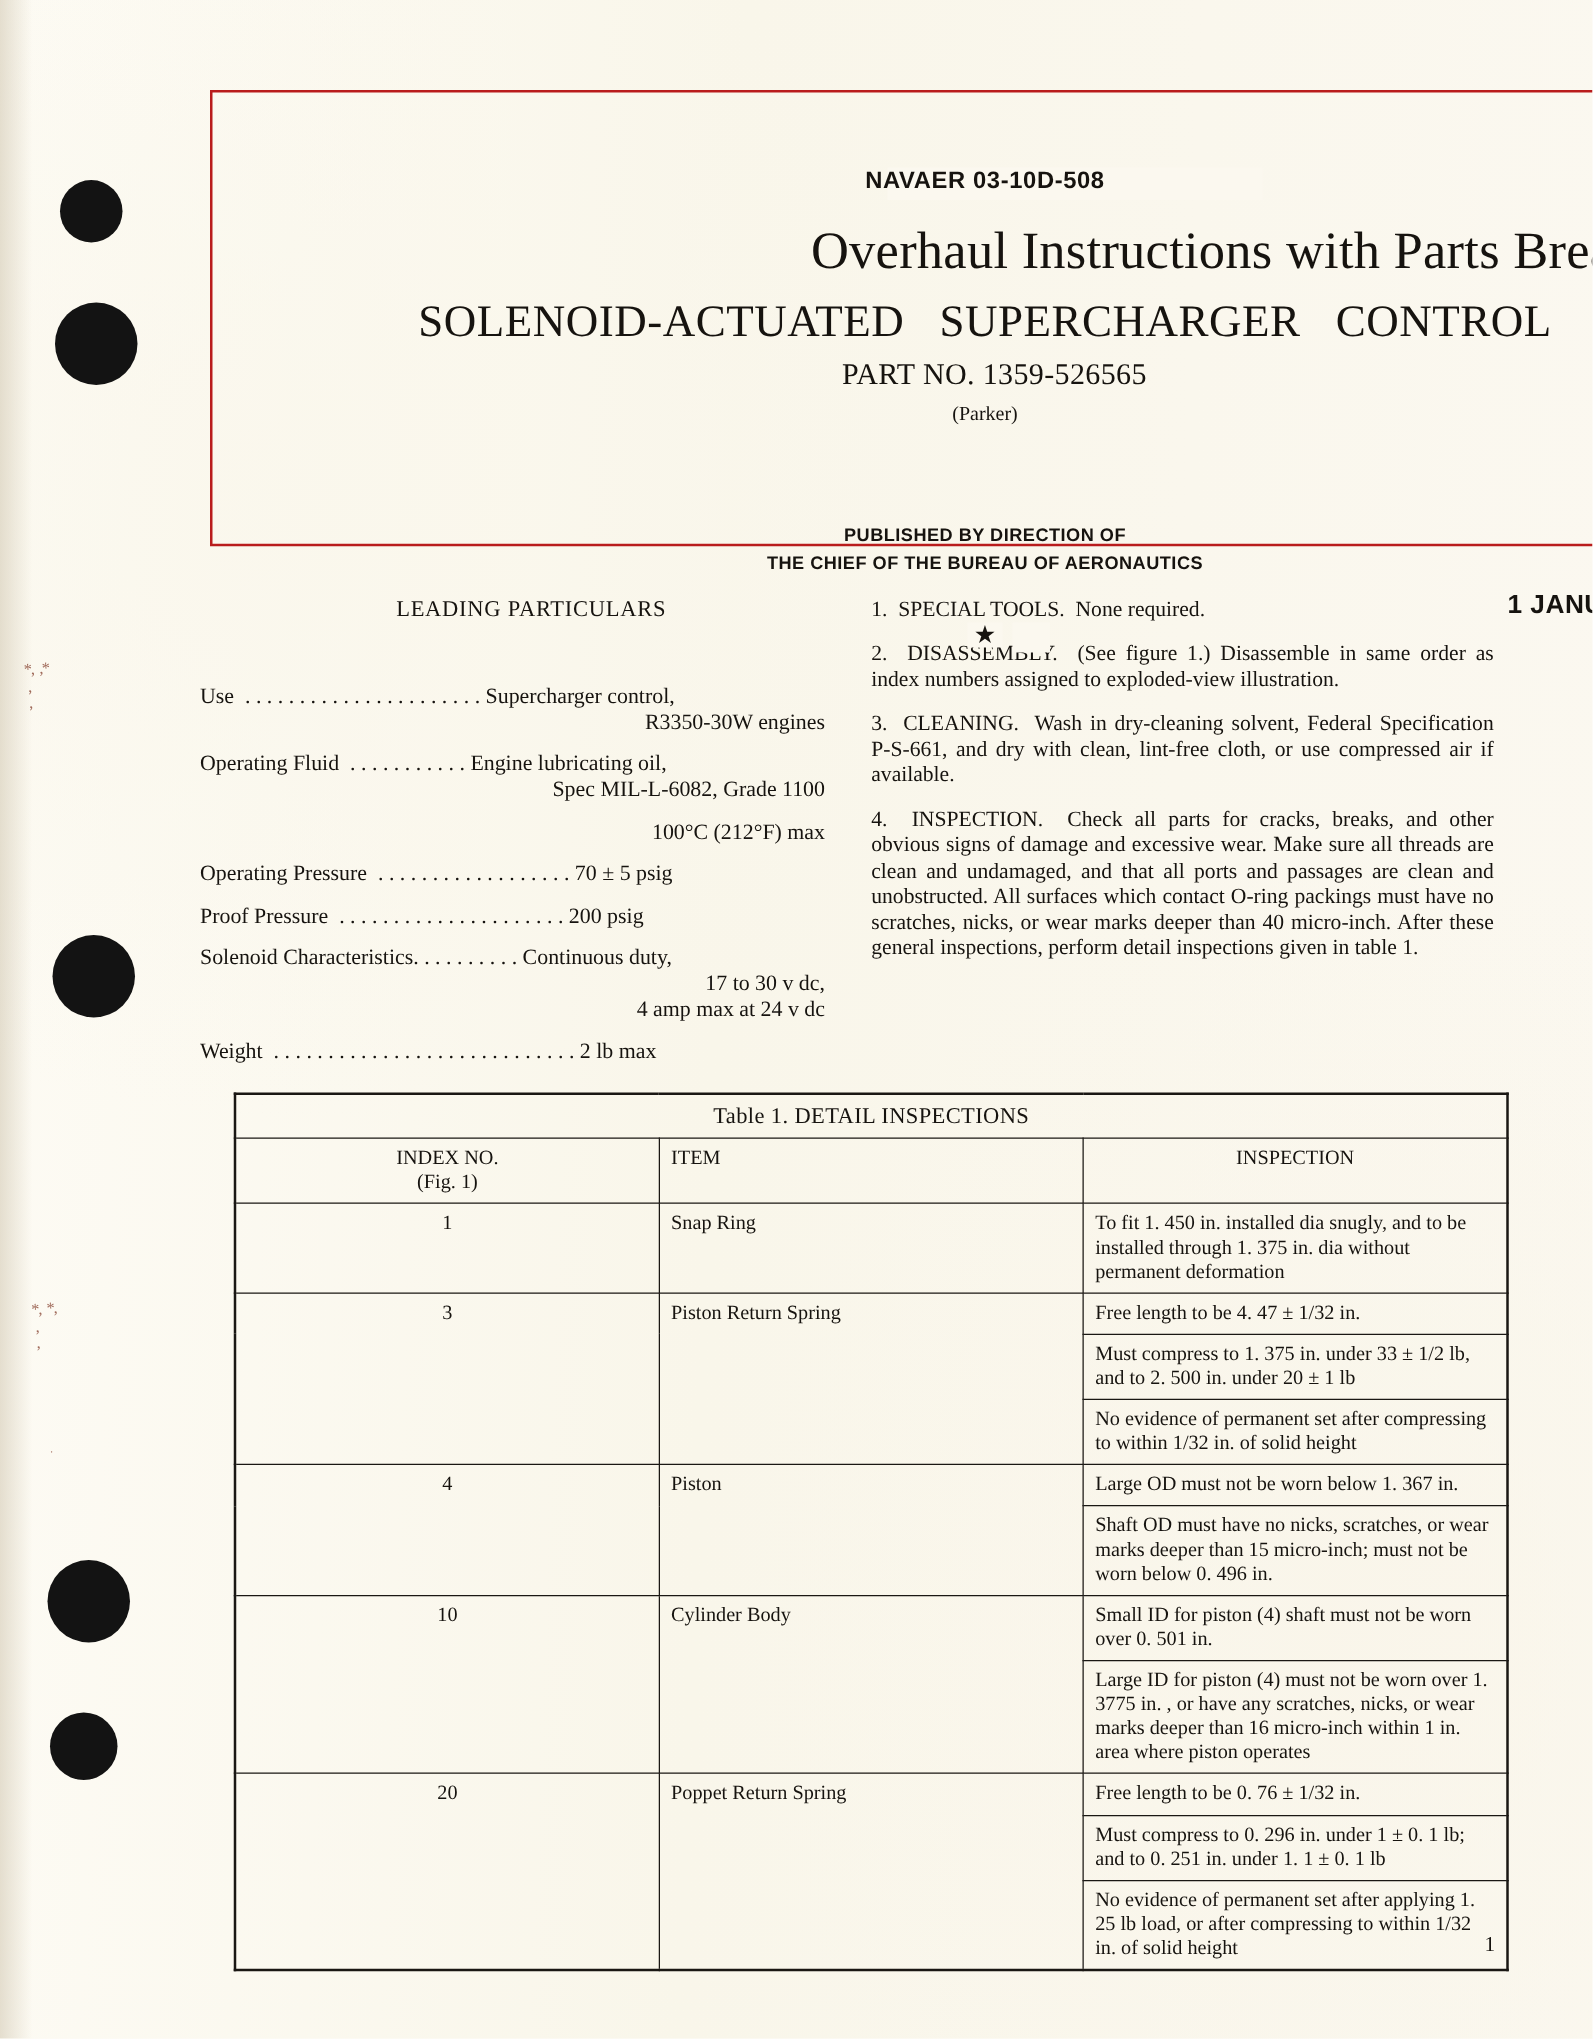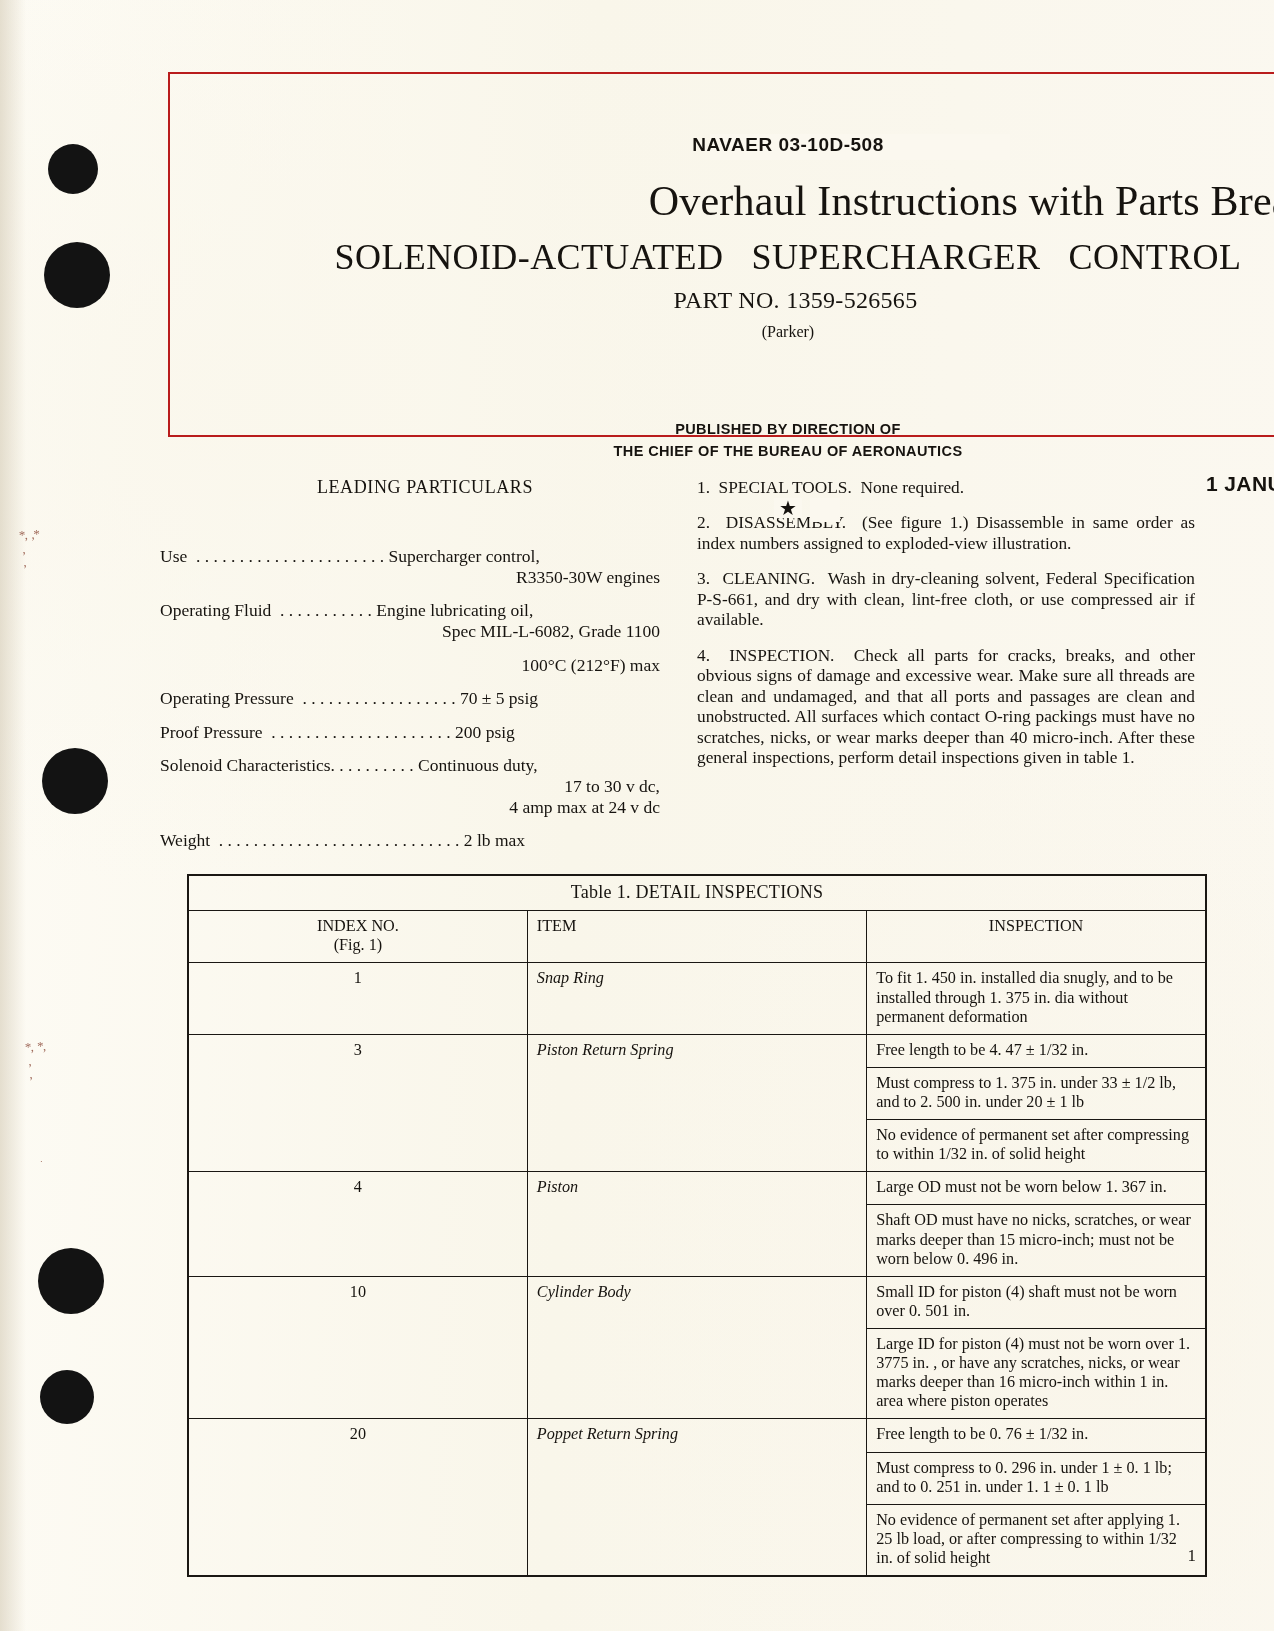--- a/index.html
+++ b/index.html
@@ -225,21 +225,21 @@
     text-align: center;
     font-size: 18px;
     padding-top: 11px;
     padding-bottom: 12px;
     letter-spacing: .3px;
   }
   .hd-idx { width: 143px; text-align: center; vertical-align: middle; padding-top:10px; padding-bottom:10px;}
   .hd-item { width: 174px; text-align: left; vertical-align: middle; }
   .hd-insp { text-align: center; vertical-align: middle; }
   td.idx { text-align: center; width: 143px; }
-  td.item { width: 174px; padding-left: 18px; font-style: italic; }
+  td.item { width: 174px; padding-left: 18px; }
   td.insp { }
 
   .page-num {
     position: absolute;
     right: 78px;
     top: 1546px;
     font-size: 17px;
   }
 </style>
 </head>

